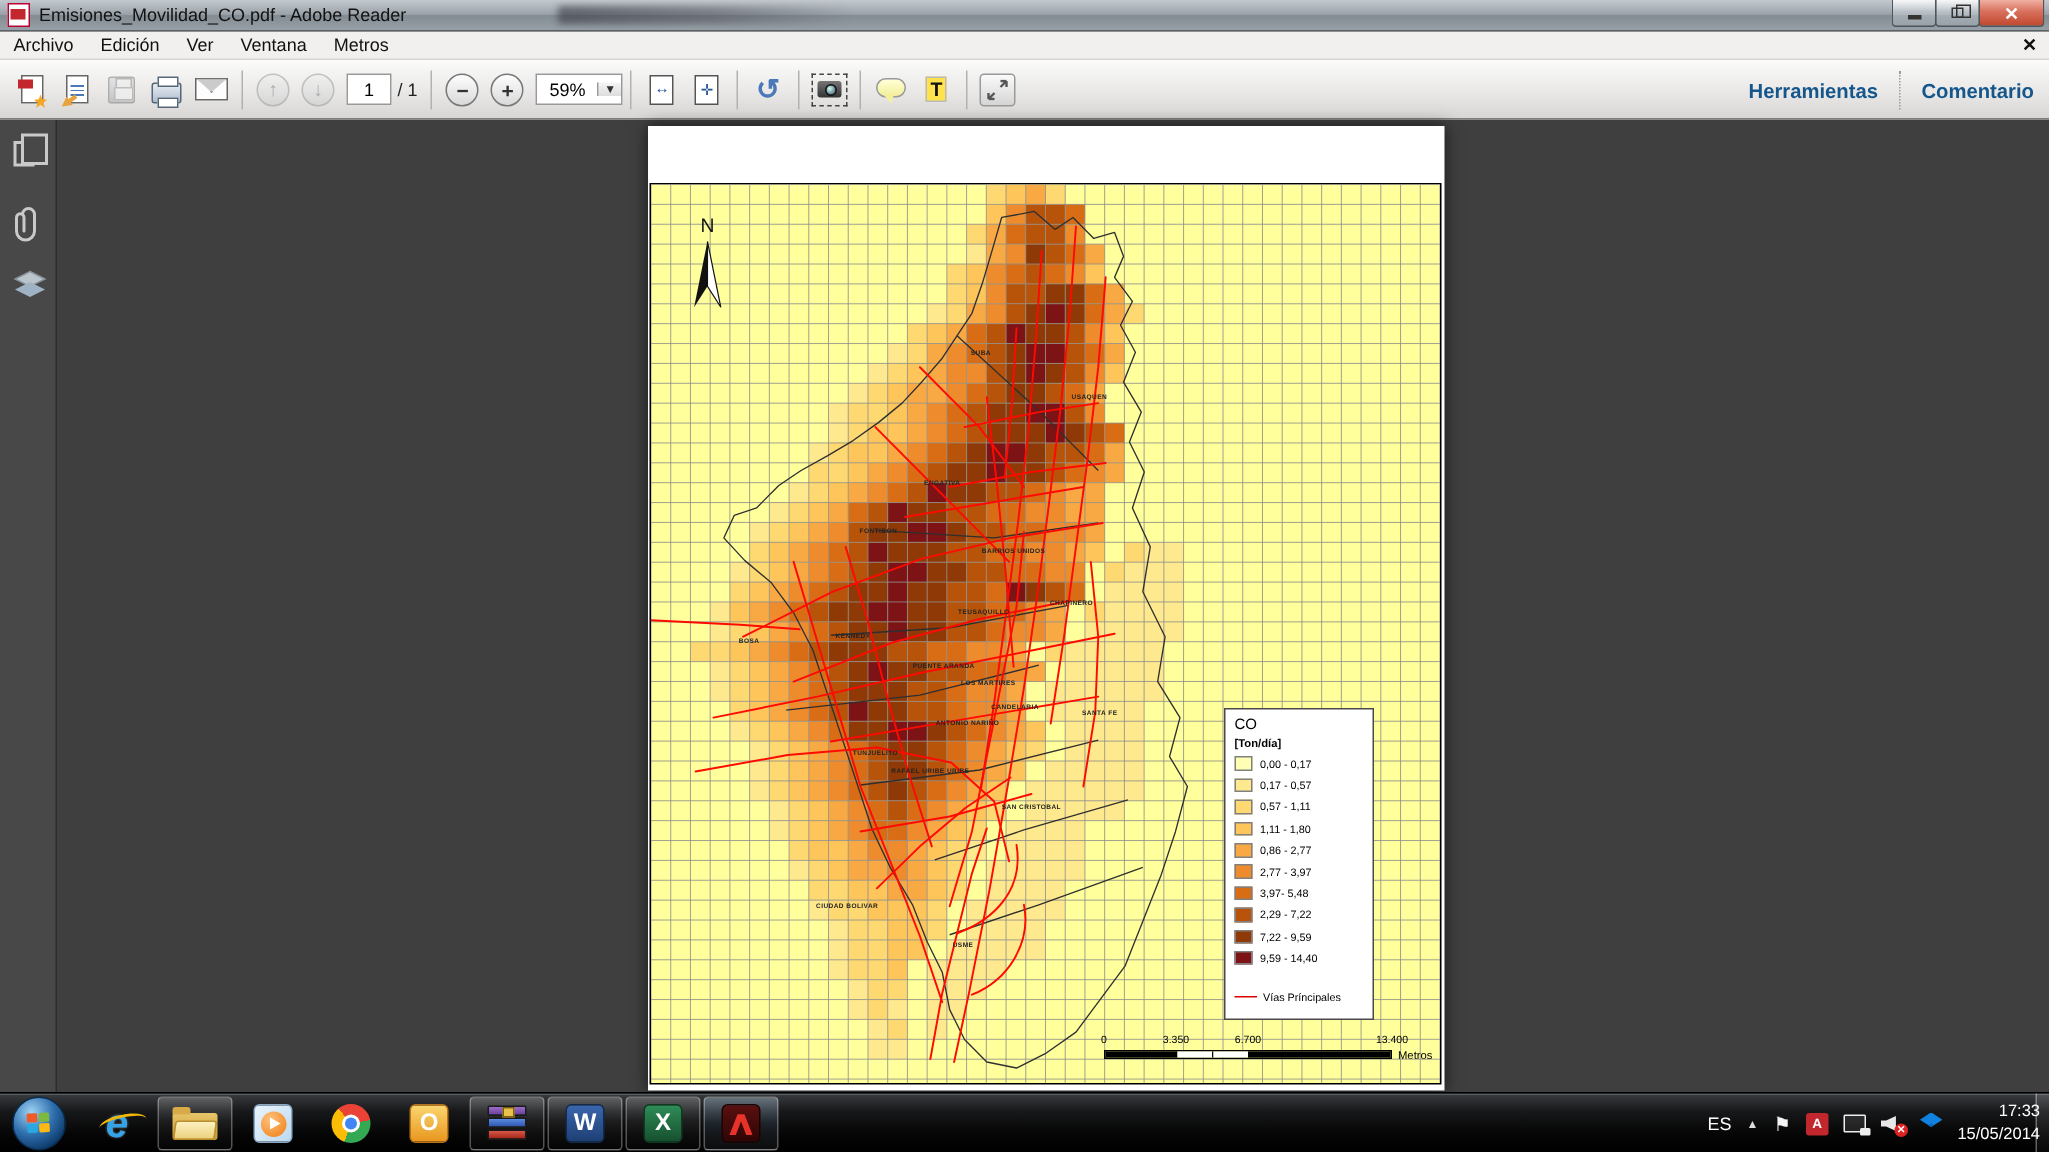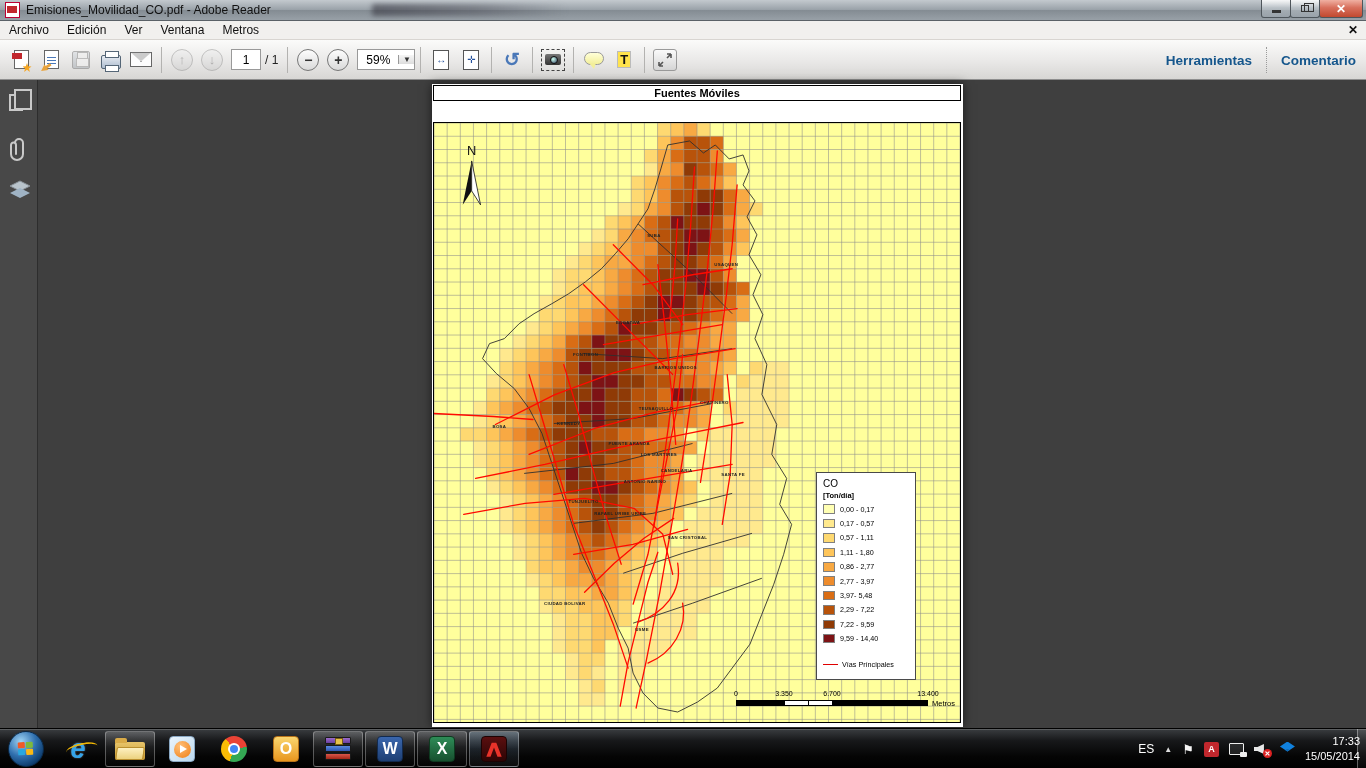--- a/index.html
+++ b/index.html
@@ -314,23 +314,20 @@
     </div>
     <div class="nav-icon layers-icon">
       <svg width="22" height="20" viewBox="0 0 22 20">
           <polygon points="11,1 21,6 11,11 1,6" fill="#b9c4cc" stroke="#8a9299"></polygon>
           <polygon points="11,8 21,13 11,18 1,13" fill="#9fb3c4" stroke="#7a8democ" stroke-width="1"></polygon>
         </svg>
     </div>
   </div>
 
   <div class="pdfpage">
-    <div class="doc-titlebox">
-      <span>Fuentes Móviles</span>
-    </div>
 
     <div class="map-frame">
       <svg id="map-svg" viewBox="0 0 531 600" preserveAspectRatio="none">
           <rect x="0" y="0" width="531" height="600" fill="#FFFF9C"></rect>
           <rect x="225.675" y="0" width="13.275" height="13.275" fill="#FED971"></rect>
           <rect x="238.95000000000002" y="0" width="13.275" height="13.275" fill="#FEC55A"></rect>
           <rect x="252.225" y="0" width="13.275" height="13.275" fill="#F8A943"></rect>
           <rect x="265.5" y="0" width="13.275" height="13.275" fill="#FED971"></rect>
           <rect x="225.675" y="13.275" width="13.275" height="13.275" fill="#FEC55A"></rect>
           <rect x="238.95000000000002" y="13.275" width="13.275" height="13.275" fill="#EE8C2D"></rect>

